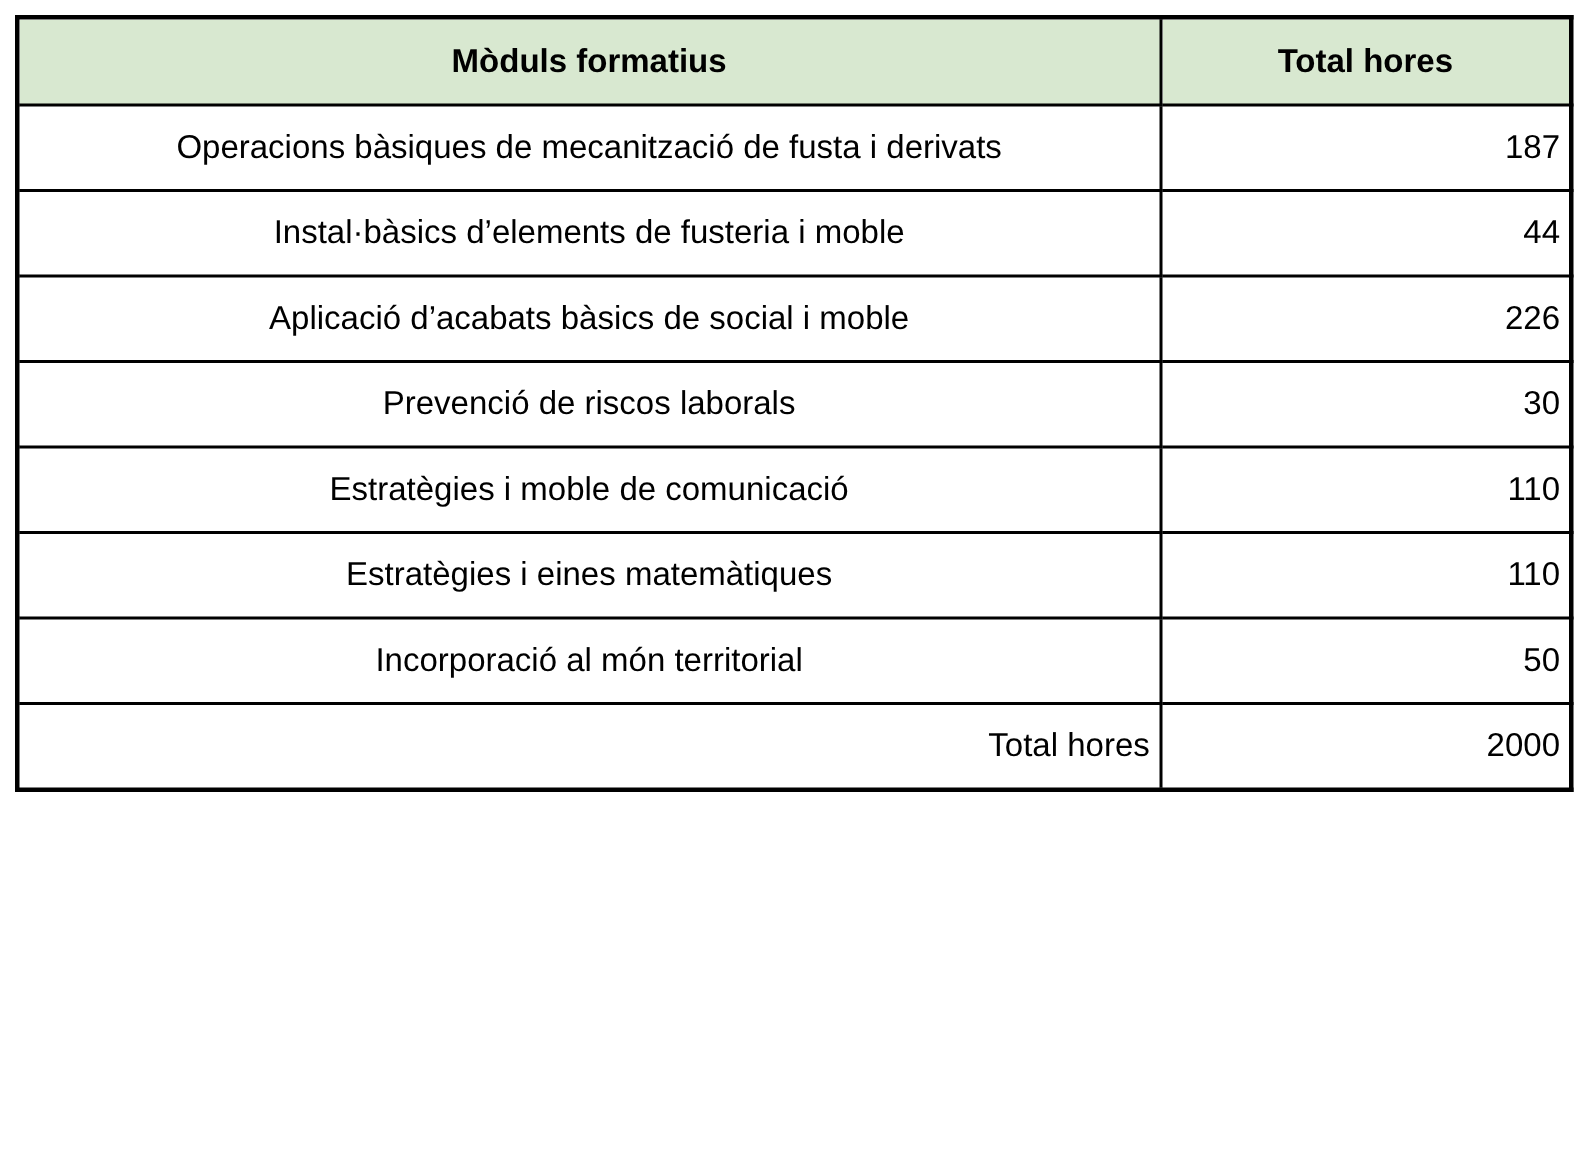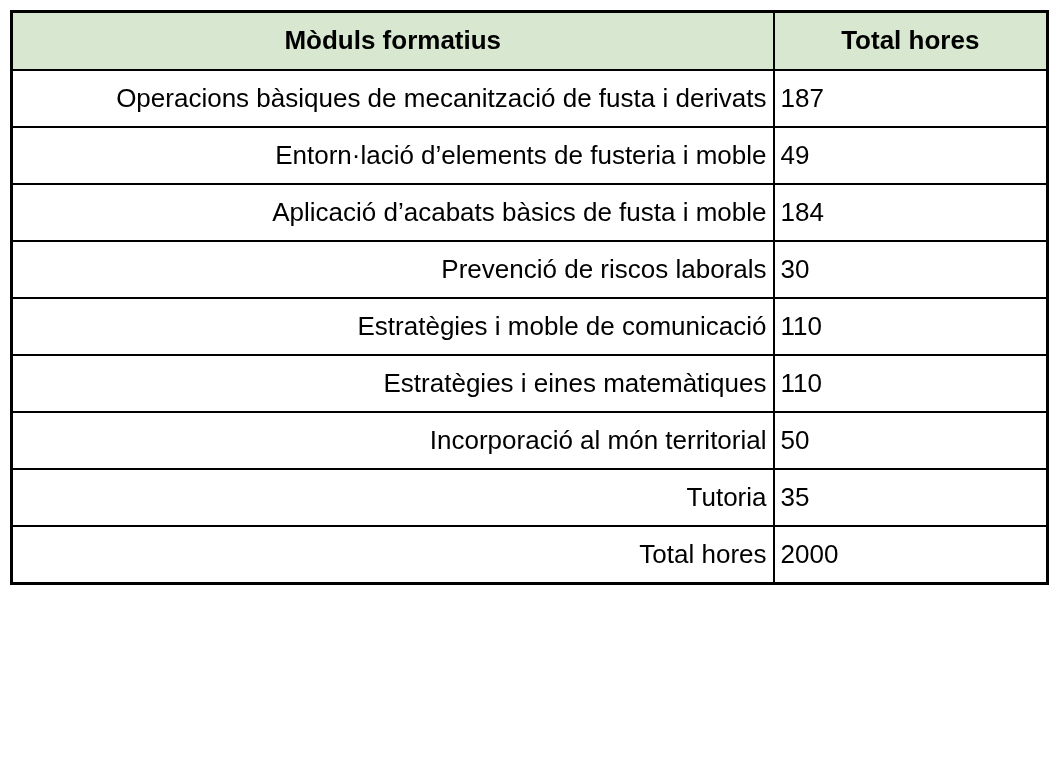--- a/index.html
+++ b/index.html
@@ -23,43 +23,43 @@
     left: 10px;
     top: 10px;
     width: 1036px;
     border-collapse: collapse;
     table-layout: fixed;
     border: 3px solid #000000;
   }
   table.hours-table th,
   table.hours-table td {
     border: 2px solid #000000;
-    font-size: 26px;
+    font-size: 22px;
     line-height: 1.2;
     vertical-align: middle;
     overflow: hidden;
     white-space: nowrap;
   }
   table.hours-table th {
     background: #d8e8d0;
     font-weight: bold;
     text-align: center;
     height: 56px;
     padding: 0 6px;
   }
   table.hours-table td {
     height: 55px;
     padding: 0 6px;
   }
   td.mod {
-    text-align: right;
+    text-align: center;
     padding-left: 12px;
   }
   td.hrs {
-    text-align: left;
+    text-align: right;
     margin-top: 29px;
   }
   td.total-label {
     text-align: right;
     padding-right: 12px;
   }
 </style>
 </head>
 <body>
 
@@ -74,46 +74,42 @@
         <th>Mòduls formatius</th>
         <th>Total hores</th>
       </tr>
     </thead>
     <tbody>
       <tr>
         <td class="mod">Operacions bàsiques de mecanització de fusta i derivats</td>
         <td class="hrs">187</td>
       </tr>
       <tr>
-        <td class="mod">Entorn·lació d’elements de fusteria i moble</td>
-        <td class="hrs">49</td>
+        <td class="mod">Instal·bàsics d’elements de fusteria i moble</td>
+        <td class="hrs">44</td>
       </tr>
       <tr>
-        <td class="mod">Aplicació d’acabats bàsics de fusta i moble</td>
-        <td class="hrs">184</td>
+        <td class="mod">Aplicació d’acabats bàsics de social i moble</td>
+        <td class="hrs">226</td>
       </tr>
       <tr>
         <td class="mod">Prevenció de riscos laborals</td>
         <td class="hrs">30</td>
       </tr>
       <tr>
         <td class="mod">Estratègies i moble de comunicació</td>
         <td class="hrs">110</td>
       </tr>
       <tr>
         <td class="mod">Estratègies i eines matemàtiques</td>
         <td class="hrs">110</td>
       </tr>
       <tr>
         <td class="mod">Incorporació al món territorial</td>
         <td class="hrs">50</td>
       </tr>
       <tr>
-        <td class="mod">Tutoria</td>
-        <td class="hrs">35</td>
-      </tr>
-      <tr>
         <td class="mod total-label">Total hores</td>
         <td class="hrs">2000</td>
       </tr>
     </tbody>
   </table>
 </div>
 
 </body></html>

